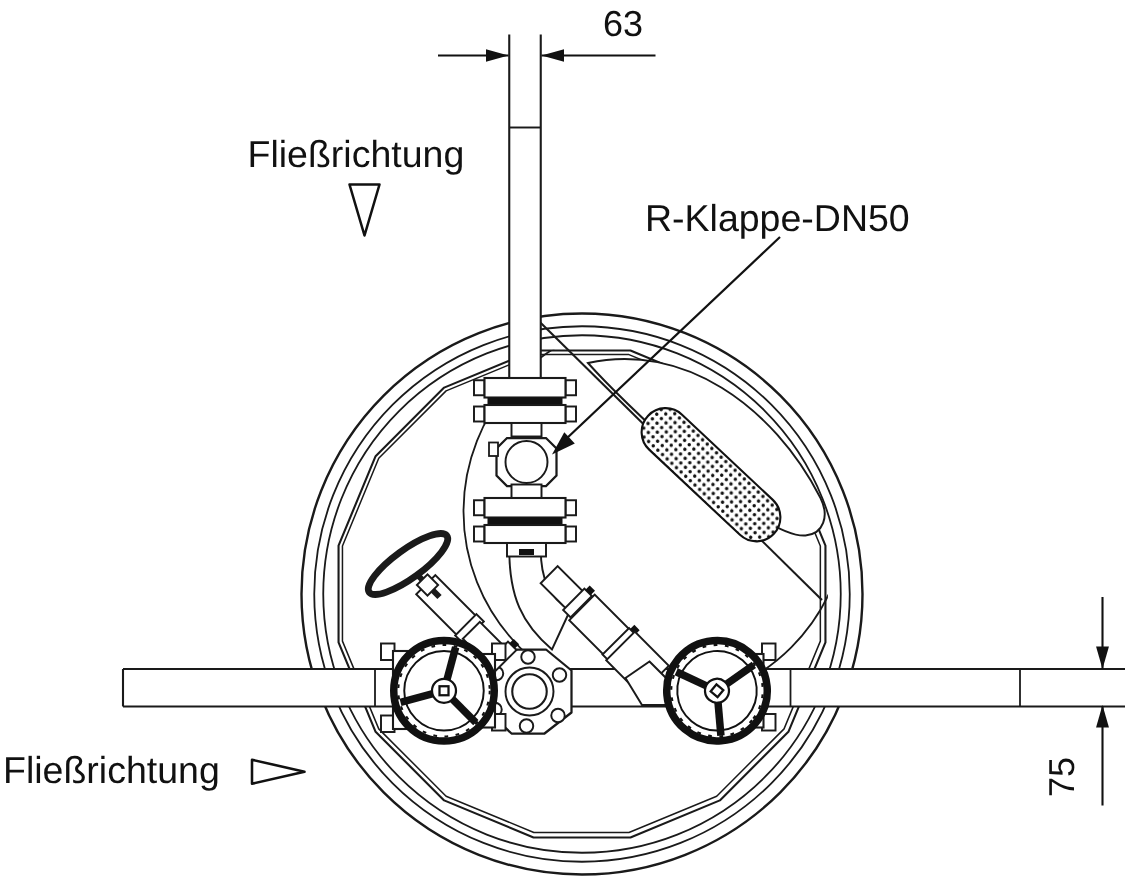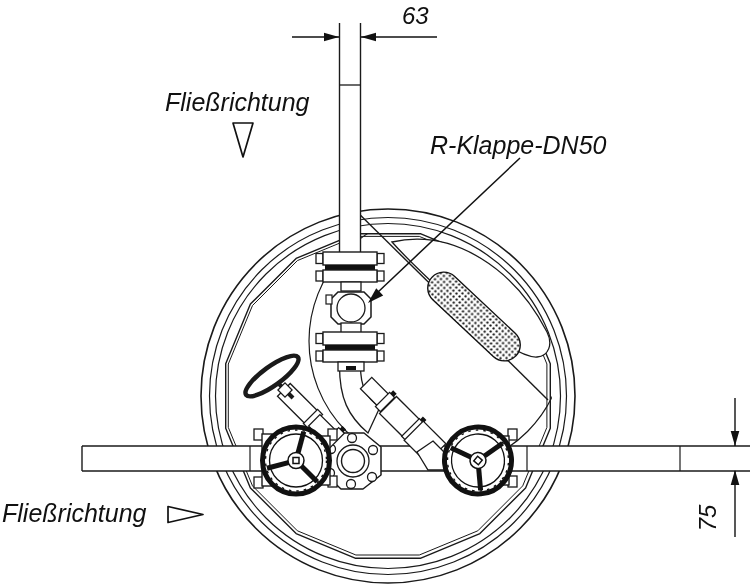--- a/index.html
+++ b/index.html
@@ -1,17 +1,17 @@
 <!DOCTYPE html>
 <html><head>
 <meta charset="utf-8">
 <style>
   html,body{margin:0;padding:0;background:#fff;}
   .canvas{position:relative;width:750px;height:586px;background:#fff;overflow:hidden;
-          font-family:"Liberation Sans", sans-serif;font-style:italic;}
+          font-family:"Liberation Sans", sans-serif;}
   svg{display:block;}
   text{fill:#111;}
 </style>
 </head>
 <body>
 
 <div class="canvas">
 <svg width="750" height="586" viewBox="0 0 750 586">
   <defs>
     <pattern id="dots" width="6" height="6" patternUnits="userSpaceOnUse" patternTransform="rotate(45 0 0)">

